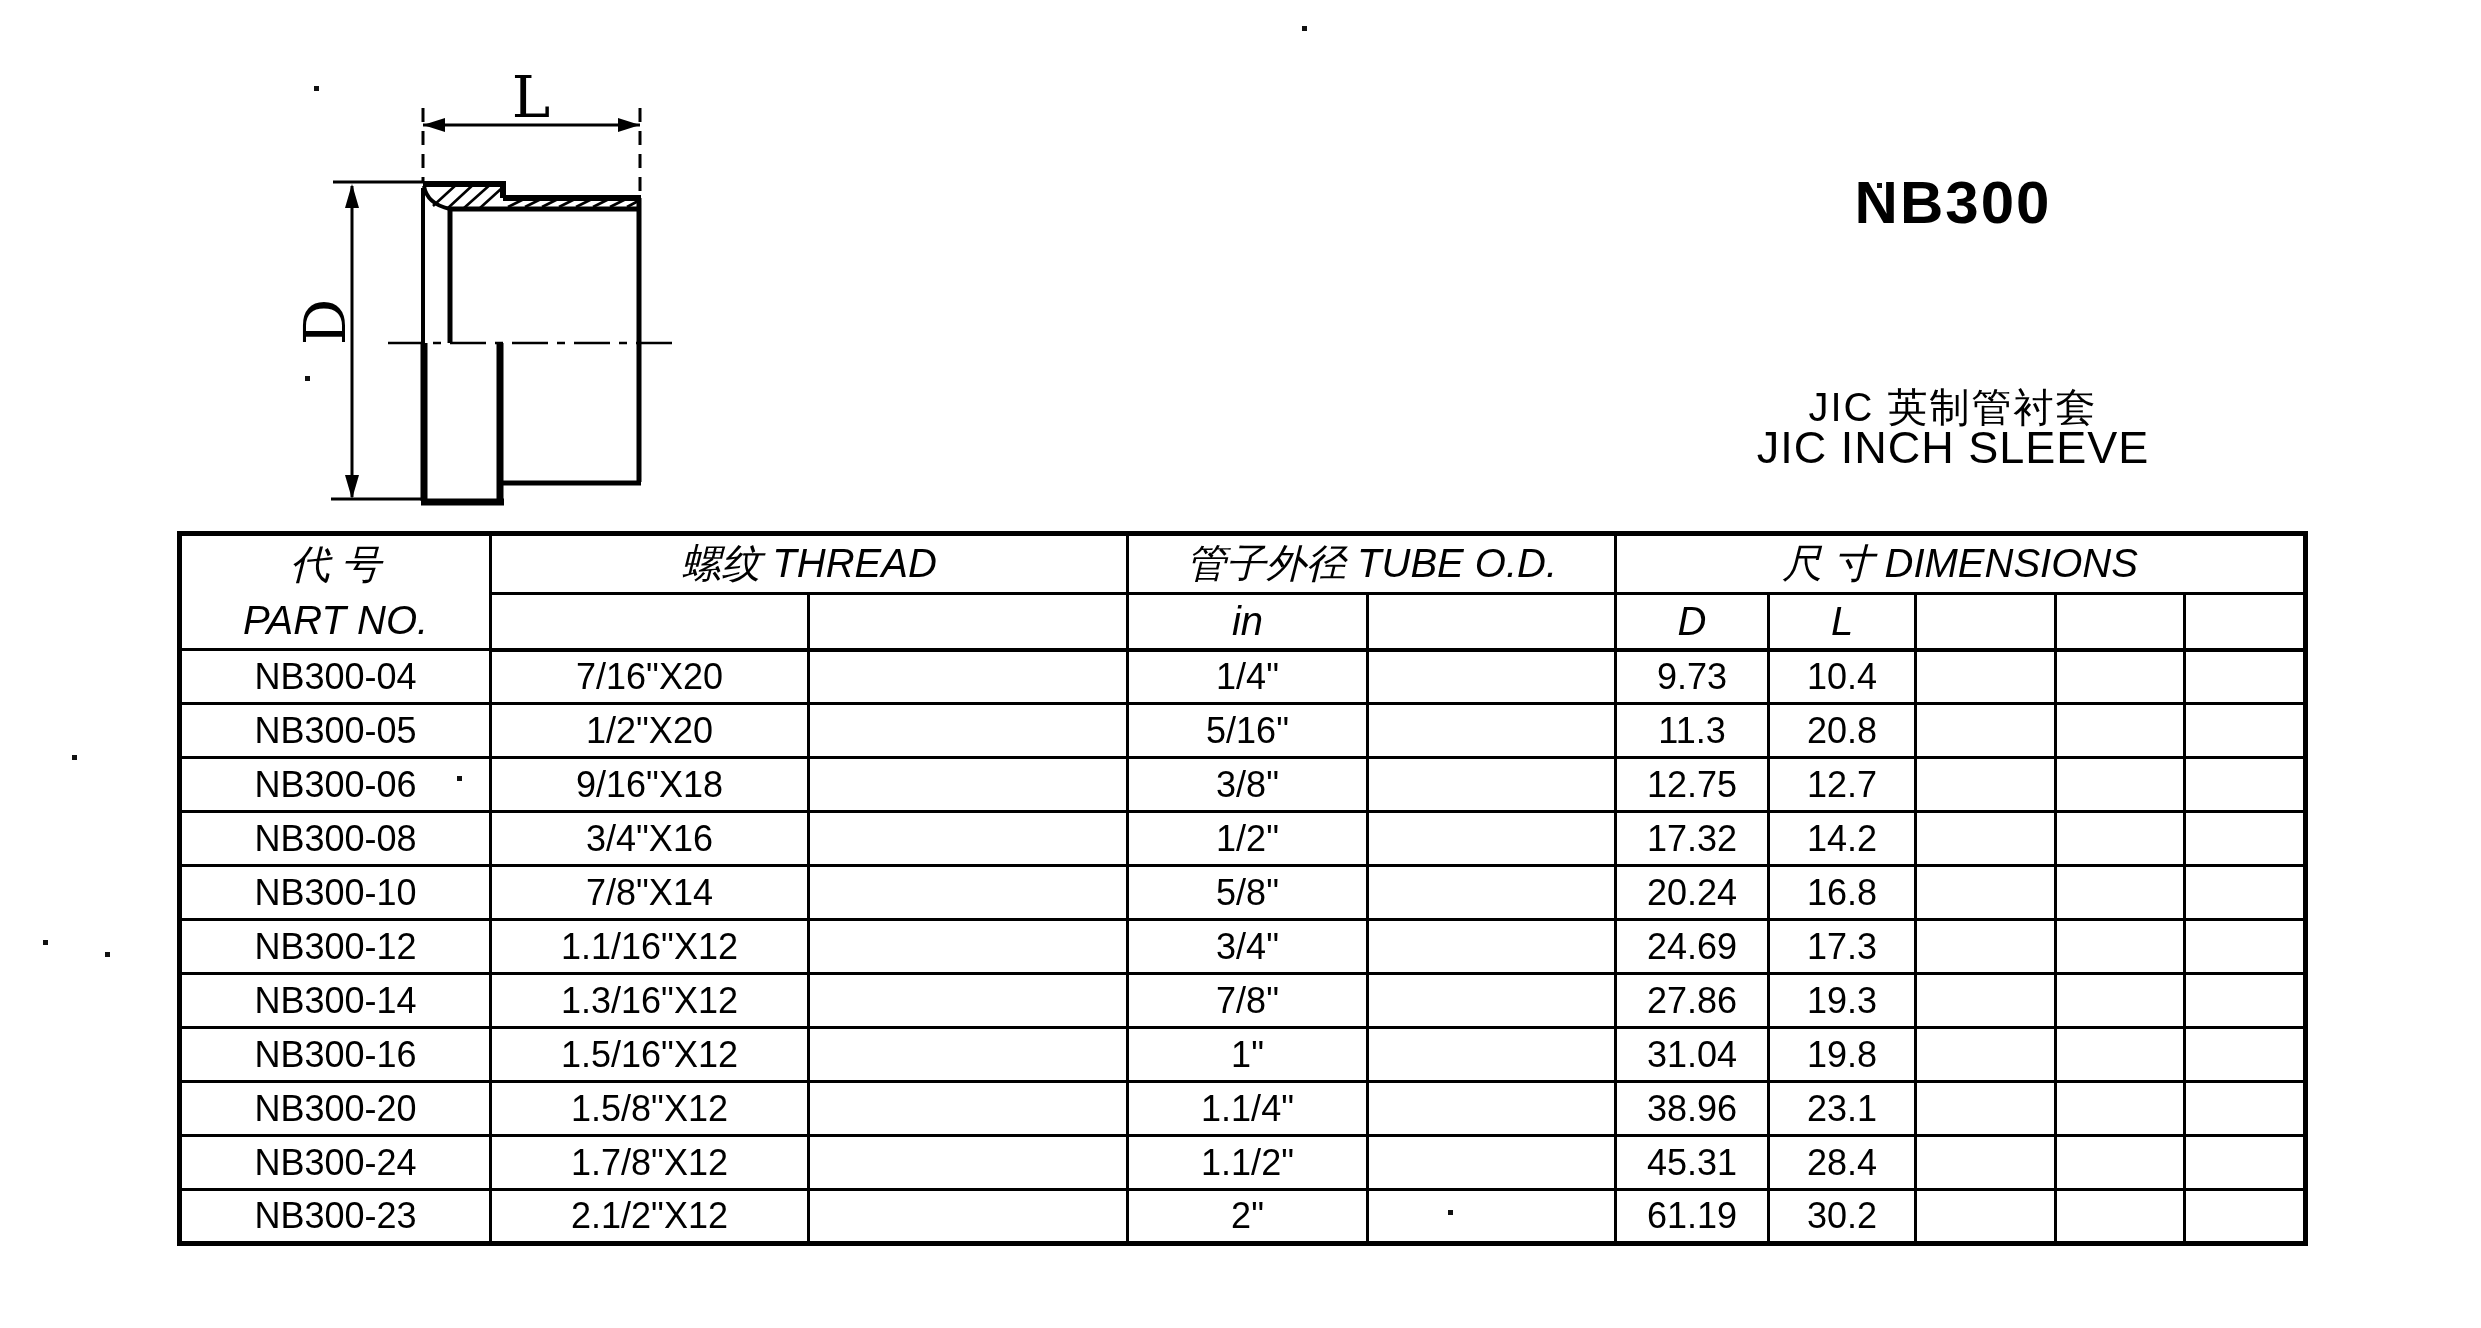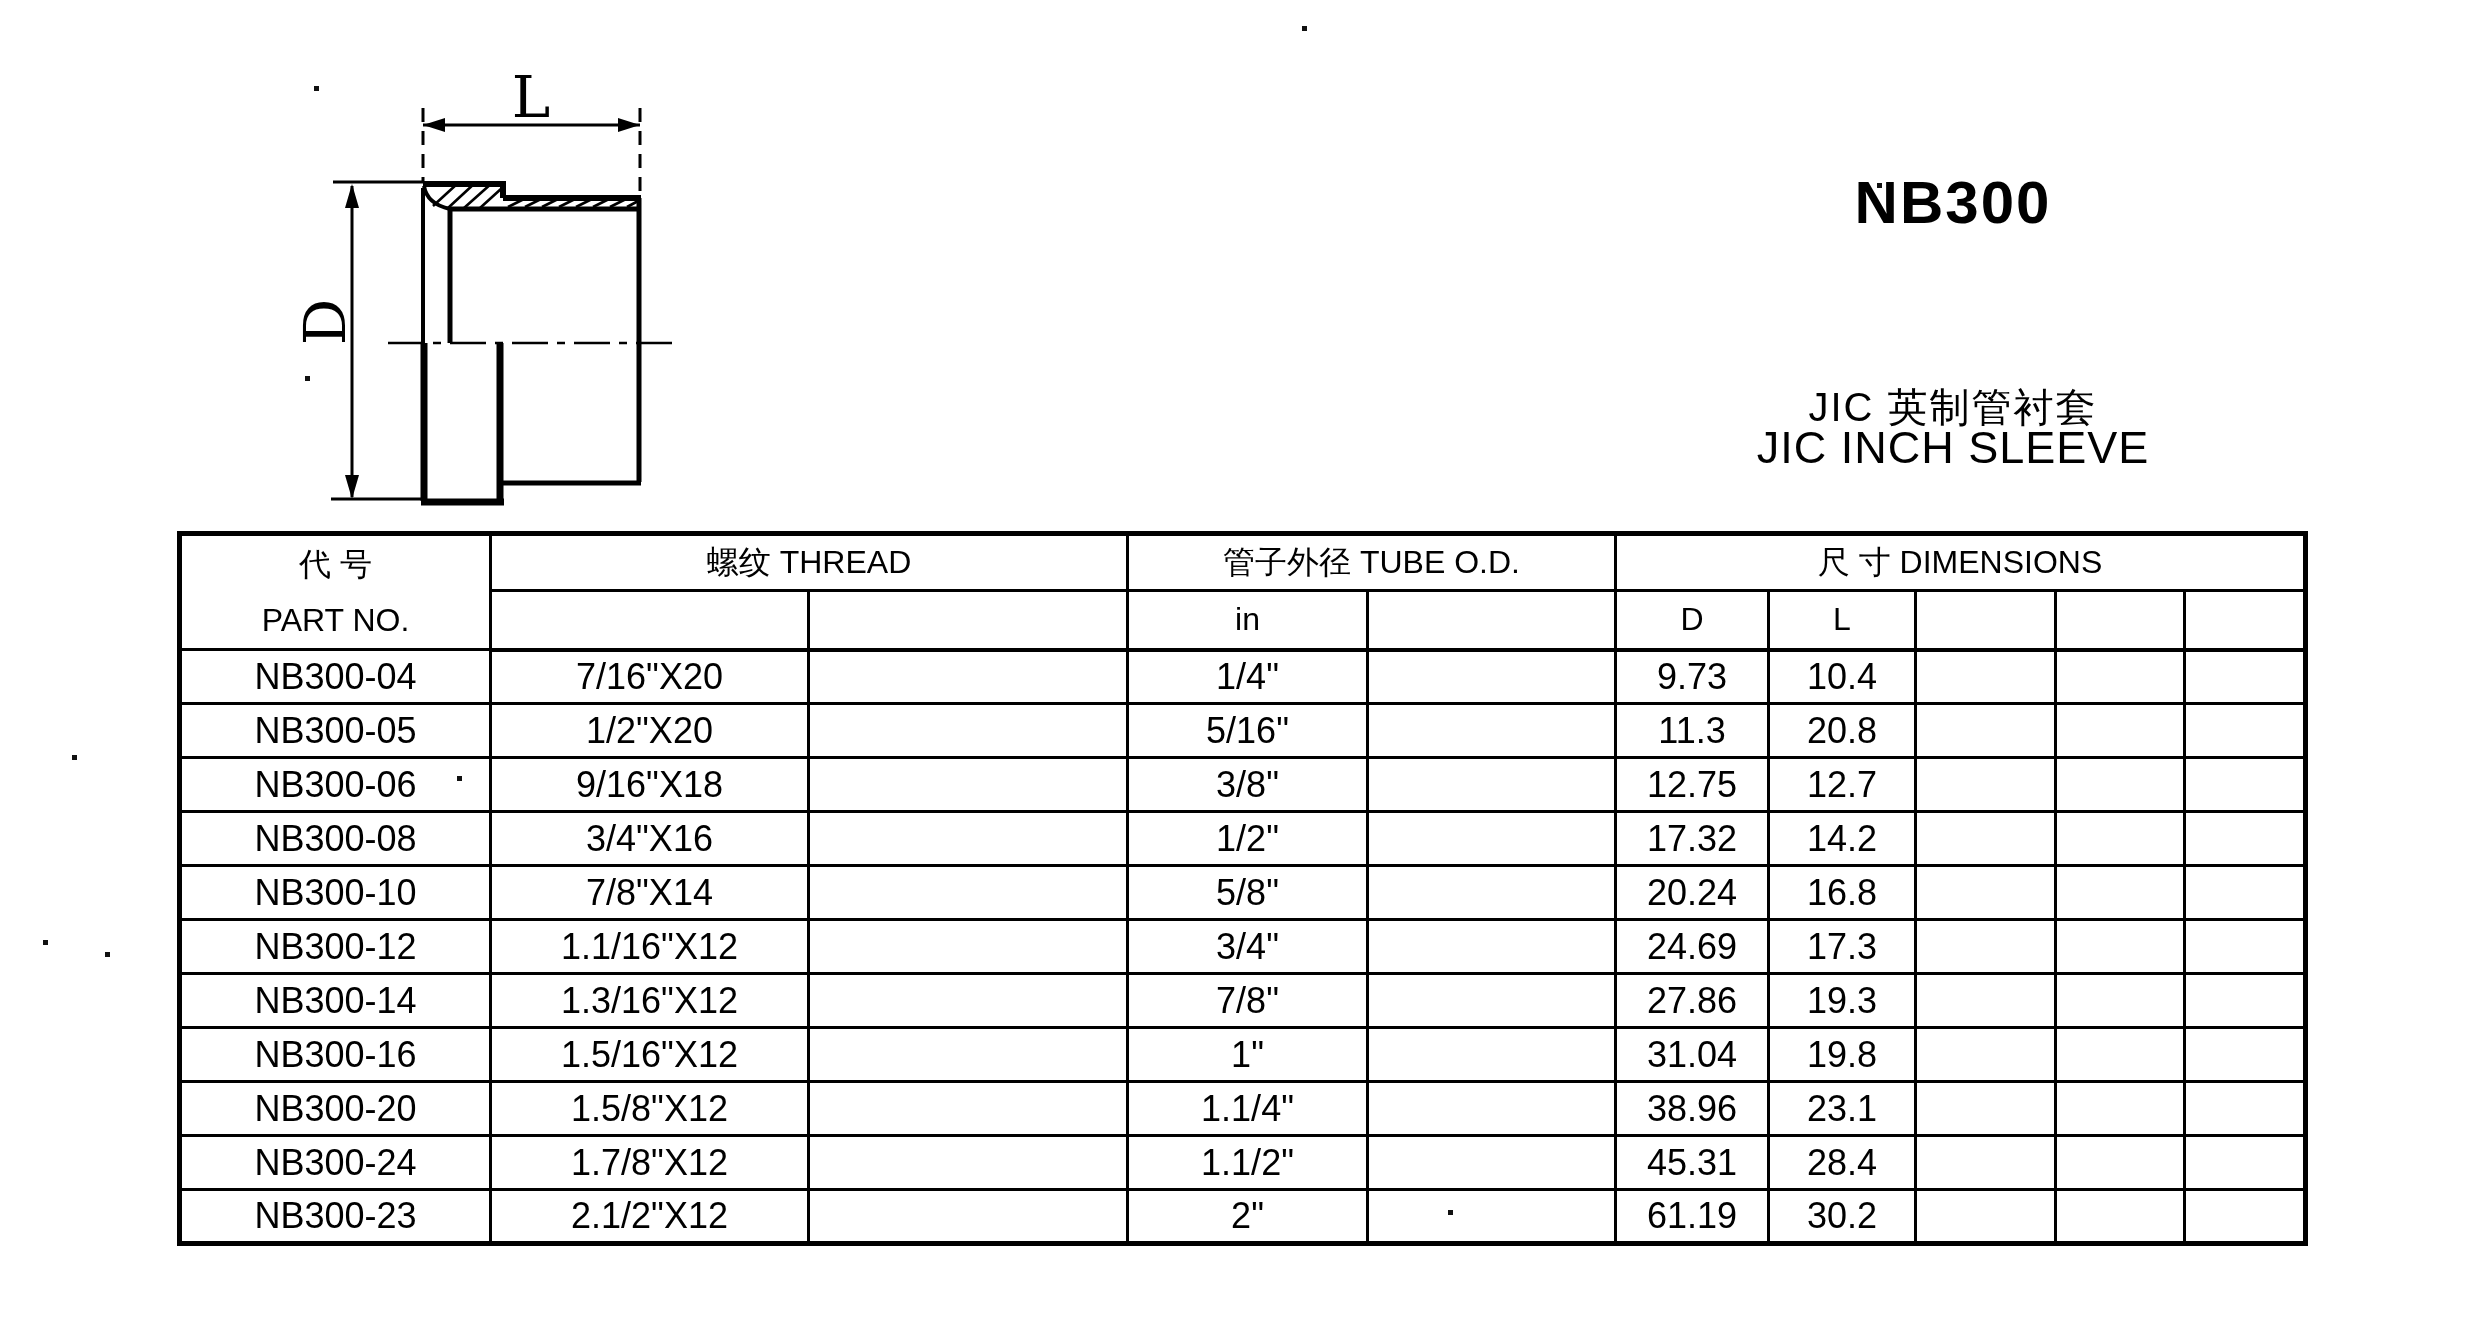--- a/index.html
+++ b/index.html
@@ -29,21 +29,21 @@
     border:5px solid #000;
     text-align:center;
   }
   .spec-table th,.spec-table td{
     border:3px solid #000;
     padding:0;margin:0;
     font-weight:normal;
     white-space:nowrap;overflow:hidden;
     vertical-align:middle;
   }
-  .spec-table thead th{font-size:32px;}
+  .spec-table thead th{font-size:40px;font-style:italic;}
   .spec-table thead tr.group-row{height:55px;}
   .spec-table thead tr.sub-row{height:56px;}
   .spec-table thead tr.sub-row th{border-bottom-width:4px;margin-top:13px;}
   .spec-table tbody tr{height:54px;}
   .spec-table tbody td{font-size:36px;}
   .partno-cell{font-size:40px;}
   .partno-cell .line{display:block;line-height:56px;}
 </style>
 </head>
 <body>

